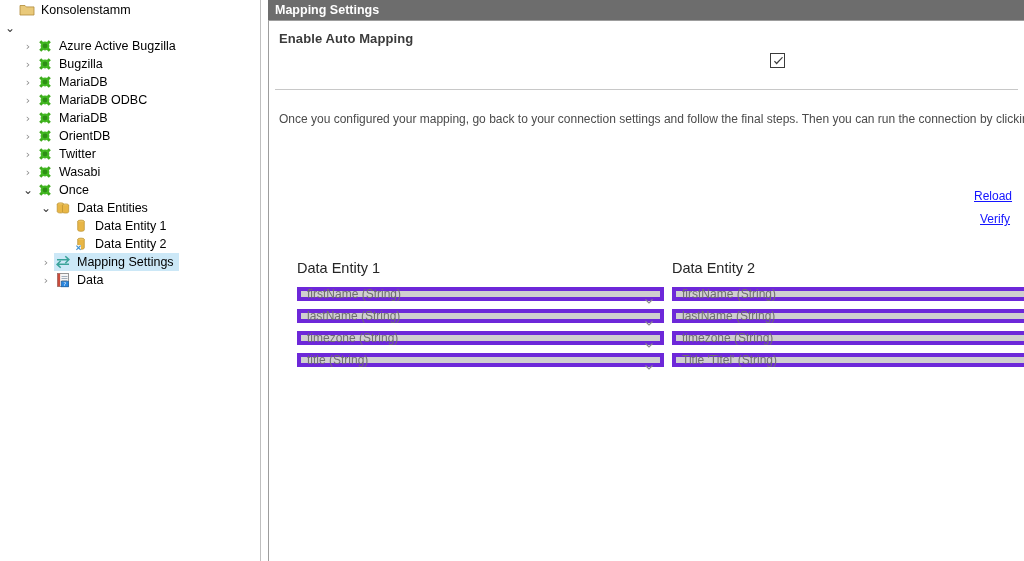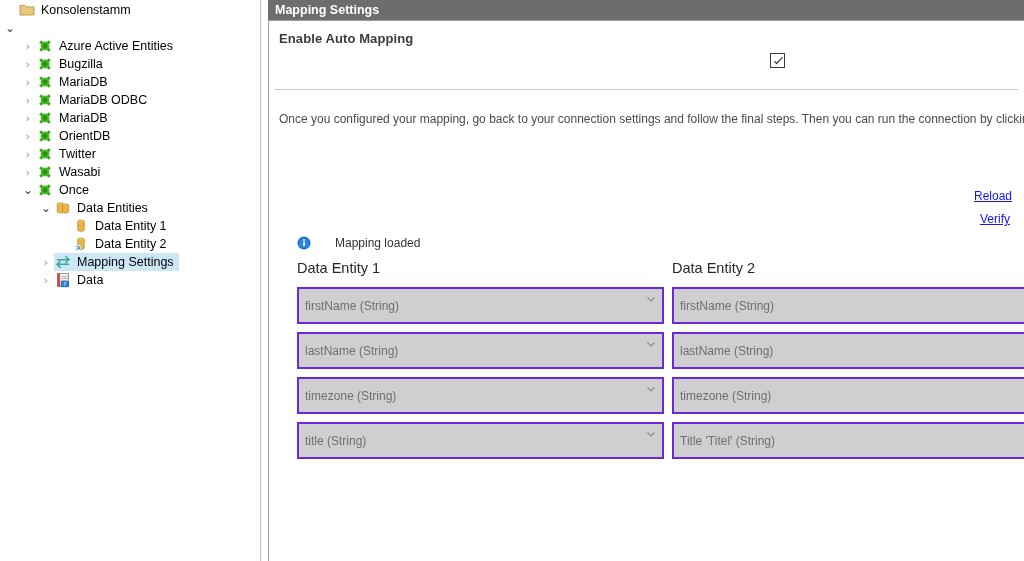--- a/index.html
+++ b/index.html
@@ -237,23 +237,23 @@
   .col-title {
     font-size: 14.5px;
     color: #262626;
     margin-bottom: 9px;
     height: 19px;
     line-height: 19px;
     white-space: nowrap;
   }
   .combo {
     position: relative;
-    height: 37px;
+    height: 14px;
     background: #cfcfcf;
-    border: 2px solid #6d28d9;
+    border: 4px solid #6d28d9;
     box-sizing: border-box;
     margin-bottom: 8px;
     display: flex;
     align-items: center;
   }
   .combo .val {
     font-size: 12px;
     color: #6f6f6f;
     padding-left: 6px;
     white-space: nowrap;
@@ -297,21 +297,21 @@
             <span class="ticon">
               <svg width="16" height="16" viewBox="0 0 16 16">
                 <path d="M4.3 2.2l2.2 2.2-2.1 2.1-2.2-2.2z" fill="#3faa1e"></path>
                 <path d="M11.7 2.2l-2.2 2.2 2.1 2.1 2.2-2.2z" fill="#3faa1e"></path>
                 <path d="M4.3 13.8l2.2-2.2-2.1-2.1-2.2 2.2z" fill="#3faa1e"></path>
                 <path d="M11.7 13.8l-2.2-2.2 2.1-2.1 2.2 2.2z" fill="#3faa1e"></path>
                 <circle cx="8" cy="8" r="4.4" fill="#43bb22"></circle>
                 <circle cx="8" cy="8" r="2.4" fill="#2e8f16"></circle>
               </svg>
             </span>
-            <span class="tlabel">Azure Active Entities</span>
+            <span class="tlabel">Azure Active Bugzilla</span>
           </span>
         </div>
         <div class="tree-row lvl2">
           <span class="twisty">›</span>
           <span class="hit">
             <span class="ticon">
               <svg width="16" height="16" viewBox="0 0 16 16">
                 <path d="M4.3 2.2l2.2 2.2-2.1 2.1-2.2-2.2z" fill="#3faa1e"></path>
                 <path d="M11.7 2.2l-2.2 2.2 2.1 2.1 2.2-2.2z" fill="#3faa1e"></path>
                 <path d="M4.3 13.8l2.2-2.2-2.1-2.1-2.2 2.2z" fill="#3faa1e"></path>
@@ -528,31 +528,20 @@
 
       <div class="divider"></div>
 
       <div class="intro-text">Once you configured your mapping, go back to your connection settings and follow the final steps. Then you can run the connection by clicking 'Run now'</div>
 
       <div class="links">
         <span class="link reload">Reload</span>
         <span class="link verify">Verify</span>
       </div>
 
-      <div class="status-row">
-        <span class="info-icon">
-          <svg width="14" height="14" viewBox="0 0 14 14">
-            <circle cx="7" cy="7" r="6.5" fill="#1d6fc4"></circle>
-            <circle cx="7" cy="7" r="5.2" fill="#2a87e0"></circle>
-            <rect x="6.2" y="5.6" width="1.6" height="4.4" fill="#ffffff"></rect>
-            <rect x="6.2" y="3.2" width="1.6" height="1.7" fill="#ffffff"></rect>
-          </svg>
-        </span>
-        <span class="status-label">Mapping loaded</span>
-      </div>
 
       <div class="columns" id="mapping-columns">
           <div class="col c1">
             <div class="col-title">Data Entity 1</div>
             <div class="combo">
               <span class="val">firstName (String)</span>
               <span class="chev"><svg width="10" height="10" viewBox="0 0 10 10">
                   <path d="M1.5 3.5L5 7L8.5 3.5" fill="none" stroke="#8a8a8a" stroke-width="1.1"></path>
                 </svg></span>
             </div>

